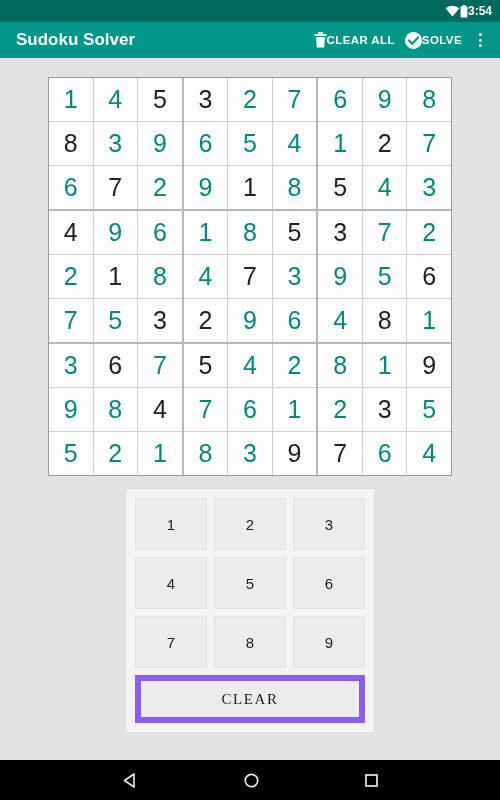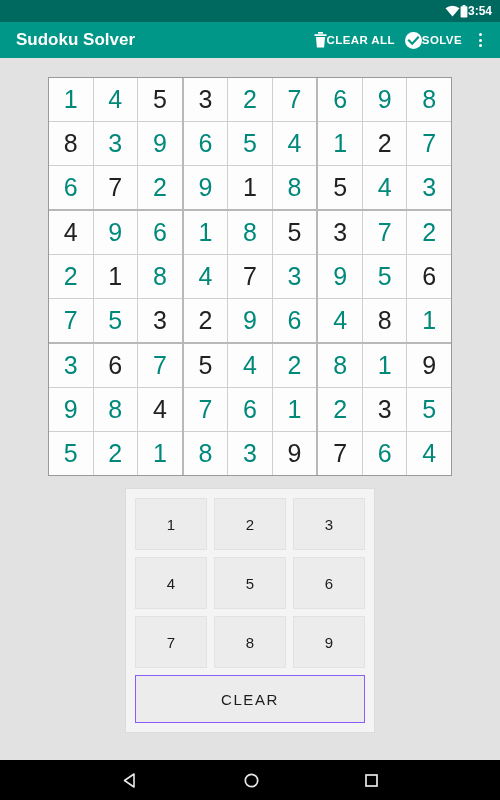--- a/index.html
+++ b/index.html
@@ -149,30 +149,30 @@
     justify-content: center;
     font-size: 15px;
     color: #1c1c1c;
     cursor: pointer;
     user-select: none;
     font-family: "Liberation Sans", sans-serif;
   }
   .clear-btn {
     height: 48px;
     background: #ececec;
-    border: 1px solid #8b5cf6;
+    border: 6px solid #8b5cf6;
     display: flex;
     align-items: center;
     justify-content: center;
     font-size: 15px;
     letter-spacing: 1.6px;
     color: #1c1c1c;
     cursor: pointer;
     user-select: none;
-    font-family: Liberation Sans, sans-serif;
+    font-family: Liberation Serif, serif;
   }
 
   
   .nav-bar {
     height: 40px;
     background: #000000;
     display: flex;
     align-items: center;
     justify-content: center;
     gap: 104px;

